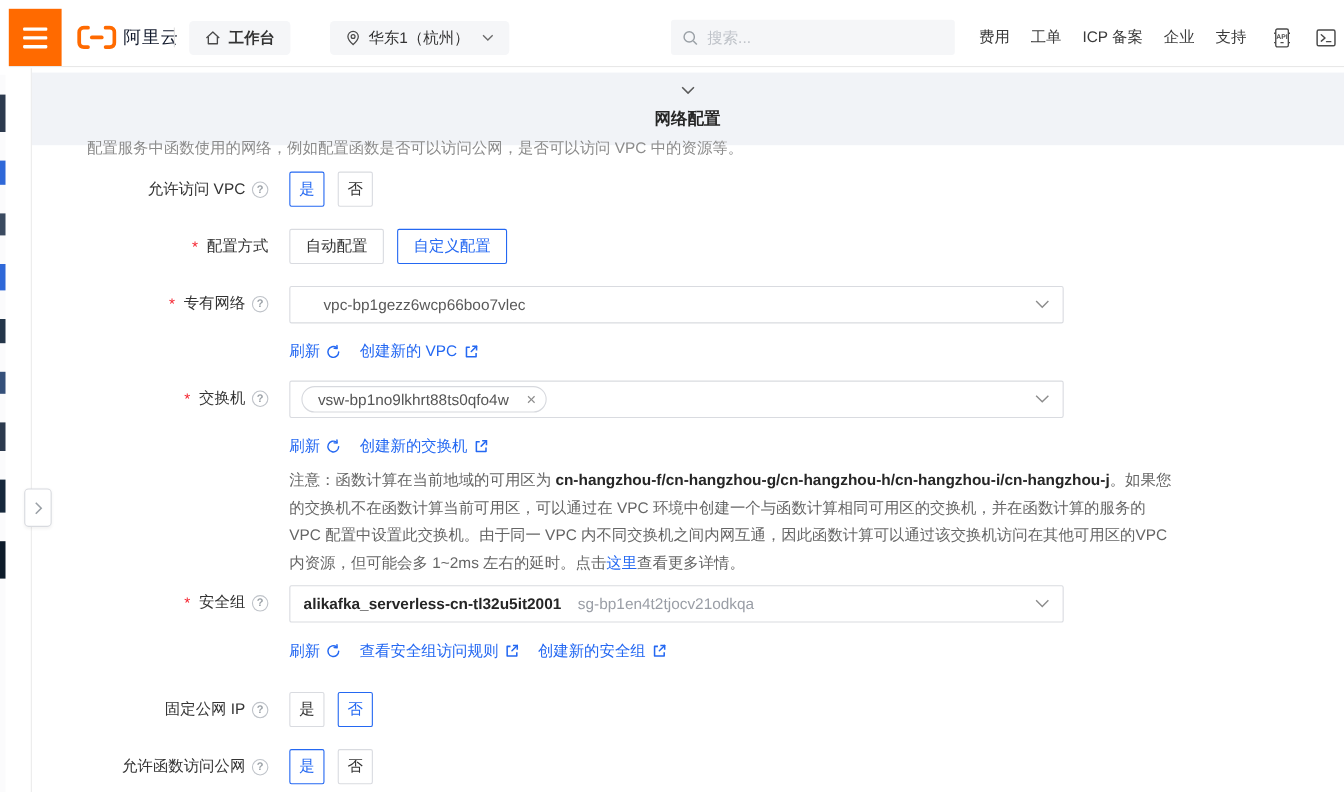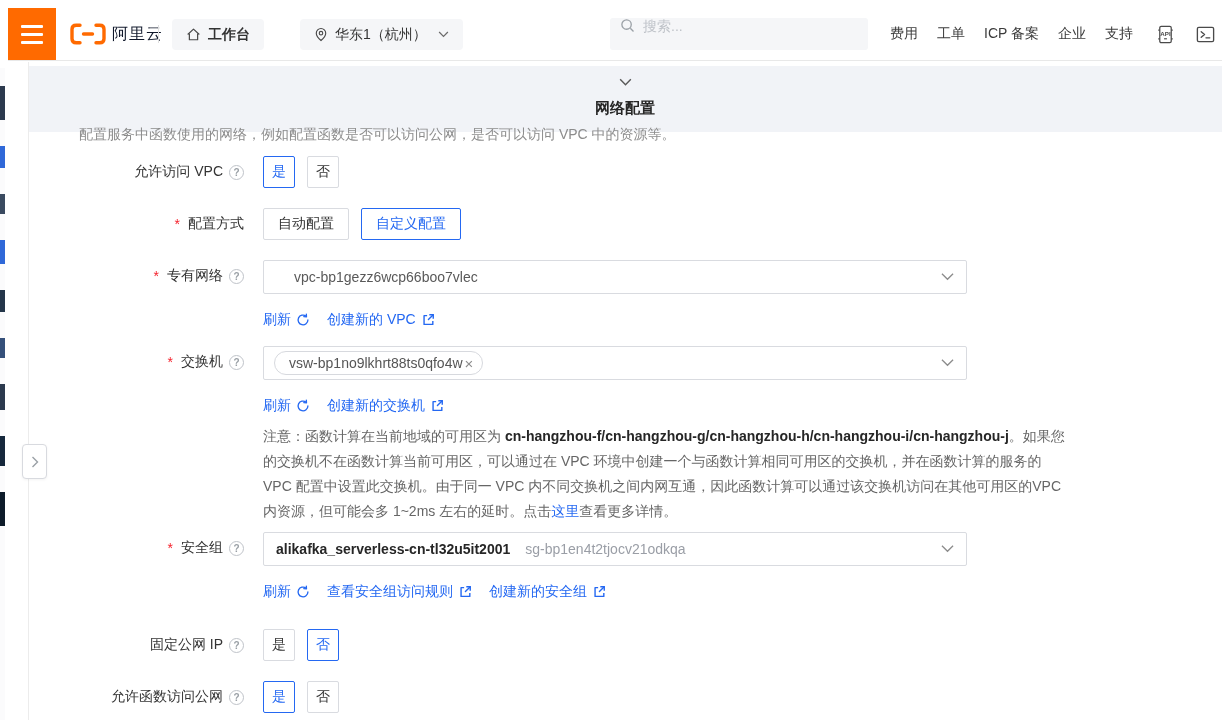--- a/index.html
+++ b/index.html
@@ -14,21 +14,21 @@
     align-items:center; gap:5px; cursor:pointer; }
   .hamburger span { display:block; width:22px; height:3px; background:#fff; border-radius:1px; }
   .logo { position:absolute; left:62px; top:0; height:52px; display:flex; align-items:center; gap:6px; }
   .logo-text { color:#0f172a; font-size:16px; font-weight:normal; letter-spacing:1px; }
   .top-divider { position:absolute; left:150px; top:17px; width:1px; height:18px; background:#e0e0e0; }
   .chip { position:absolute; top:11px; height:31px; background:#f5f6f8; border-radius:4px;
     display:flex; align-items:center; gap:7px; padding:0 14px; color:#333; cursor:pointer; }
   .chip.workbench { left:164px;font-weight:bold; }
   .chip.region { left:292px; }
   .searchbox { position:absolute; left:602px; top:10px; width:258px; height:32px;
-    background:#f5f6f8; border-radius:3px; display:flex; align-items:flex-start; padding:0 10px; gap:8px; }
+    background:#f5f6f8; border-radius:3px; display:flex; align-items:center; padding:0 10px; gap:8px; }
   .searchbox input { border:none; outline:none; background:transparent; font-size:14px;
     color:#333; width:200px; font-family:inherit; }
   .searchbox input::placeholder { color:#bfc3c9; }
   .topnav { position:absolute; left:882px; top:0; height:52px; display:flex;
     align-items:center; gap:19px; }
   .topnav .navitem { color:#3b3b3b; cursor:pointer; white-space:nowrap; }
   .icon { display:inline-flex; align-items:center; justify-content:center; }
 
   
   .left-strip { position:absolute; left:0; top:68px; bottom:0; width:5px; background:#fbfbfc; }
@@ -62,21 +62,21 @@
     display:flex; align-items:center; justify-content:center; cursor:pointer;
     font-family:inherit; }
   .tbtn.wide { padding:0 14px;text-align:right; }
   .tbtn.selected { border:1px solid #2468F2; color:#2468F2; }
 
   .select { position:relative; width:704px; height:34px; border:1px solid #d9dbe0;
     border-radius:2px; background:#fff; display:flex; align-items:center;
     padding:0 34px 0 12px; cursor:pointer; }
   .select .chev { position:absolute; right:12px; top:11px; }
   .vpc-val { color:#595959; padding-left:18px; }
-  .tag { display:flex; align-items:center; gap:2px; height:24px; border:1px solid #d7d9de;
+  .tag { display:flex; align-items:center; gap:16px; height:24px; border:1px solid #d7d9de;
     border-radius:12px; background:#fff; padding:0 9px 0 14px; color:#555; margin-left:-2px; }
   .tag .x { color:#8c8c8c; font-size:15px; line-height:1; cursor:pointer; }
   .sg-name { color:#262626; font-weight:bold; }
   .sg-id { color:#9a9ea6; margin-left:15px; }
 
   .links { display:flex; align-items:flex-start; gap:17px; margin-top:17px; }
   .lnk { color:#2468F2; display:flex; align-items:center; gap:5px; cursor:pointer; white-space:nowrap; }
 
   .note { width:806px; margin-top:9px; color:#666; line-height:25px; font-size:14px; }
   .note b { color:#262626; }

